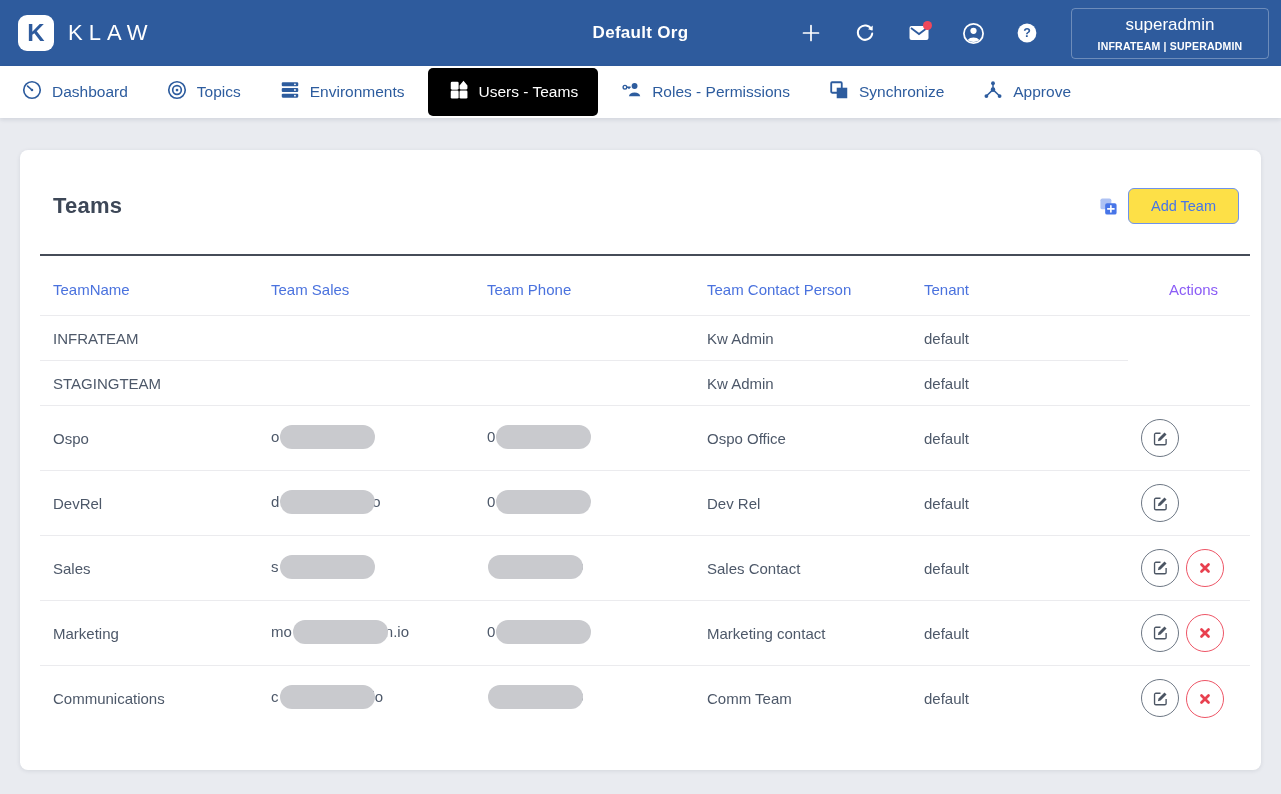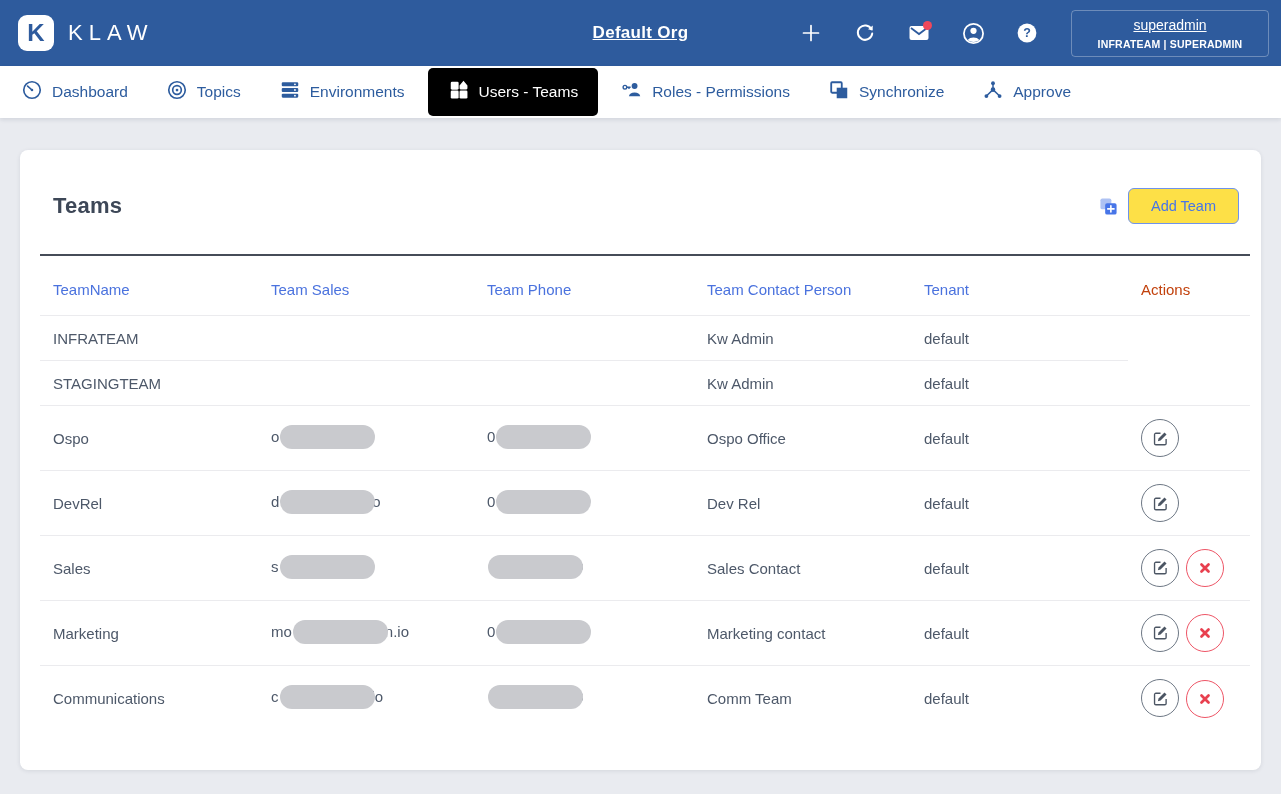--- a/index.html
+++ b/index.html
@@ -8,30 +8,30 @@
 
   
   .app-header { position:relative; height:66px; background:#2e5b9d;
     display:flex; align-items:center; padding:0 12px; color:#fff; }
   .brand { display:flex; align-items:center; gap:14px; margin-left:6px; }
   .logo-box { width:36px; height:36px; background:#fff; border-radius:9px;
     display:flex; align-items:center; justify-content:center;
     color:#2e5b9d; font-size:24px; font-weight:700; }
   .brand-name { font-size:22px; letter-spacing:6px; font-weight:500; color:#fff; }
   .org-title { position:absolute; left:50%; transform:translateX(-50%);
-    font-size:17px; font-weight:700; letter-spacing:.3px;text-decoration:underline; }
+    font-size:17px; font-weight:700; letter-spacing:.3px; }
   .header-right { margin-left:auto; display:flex; align-items:center; gap:14px; }
   .hicon { width:40px; height:40px; display:flex; align-items:center;
     justify-content:center; cursor:pointer; position:relative; color:#fff; }
   .hicon svg { display:block; }
   .mail-badge { position:absolute; top:8px; right:7px; width:9px; height:9px;
     border-radius:50%; background:#f1485b; }
   .user-block { margin-left:10px; min-width:198px; text-align:center;
     border:1px solid rgba(255,255,255,.30); border-radius:4px; padding:6px 14px; }
-  .user-name { font-size:14px; font-weight:500;text-decoration:underline; }
+  .user-name { font-size:17px; font-weight:500; }
   .user-detail { font-size:10.5px; font-weight:700; margin-top:5px; letter-spacing:.2px; }
 
   
   .main-nav { height:52px; background:#fff; display:flex; align-items:center;
     padding:0 6px; gap:8px; box-shadow:0 2px 4px rgba(20,30,60,.10);
     position:relative; z-index:2; }
   .nav-tab { display:flex; align-items:center; gap:9px; padding:0 15px;
     height:48px; border-radius:5px; color:#2d5c9e; font-size:15.5px;
     font-weight:500; cursor:pointer; white-space:nowrap; }
   .nav-tab svg { flex:0 0 auto; }
@@ -51,21 +51,21 @@
     border-radius:6px; padding:9px 22px; cursor:pointer; }
   .title-divider { height:2px; background:#464c58; margin:30px 11px 0 20px; }
 
   
   table.teams { border-collapse:collapse; table-layout:fixed;
     width:calc(100% - 31px); margin:0 11px 0 20px; }
   col.c1{width:218px} col.c2{width:216px} col.c3{width:220px}
   col.c4{width:217px} col.c5{width:217px}
   th { text-align:left; font-size:15px; font-weight:400; color:#4a72de;
     padding:25px 4px 17px 13px; border-bottom:1px solid #ebebee; }
-  th.actions-col { color:#c2410c; }
+  th.actions-col { color:#8b5cf6;text-align:center; }
   td { font-size:15px; color:#4d5869; padding:4px 4px 4px 13px;
     border-bottom:1px solid #ebebee; vertical-align:middle; }
   tr.row-short td { height:45px; }
   tr.row-tall  td { height:65px; }
   tr.no-action-border td.c-actions { border-bottom:none; }
   tr.last td { border-bottom:none; }
   .pill { display:inline-block; width:95px; height:24px; border-radius:12px;
     background:#c9cace; vertical-align:middle; position:relative; z-index:2;
     margin:0 0 2px 1px; }
   .ovl-sm { margin-left:-3px; }

